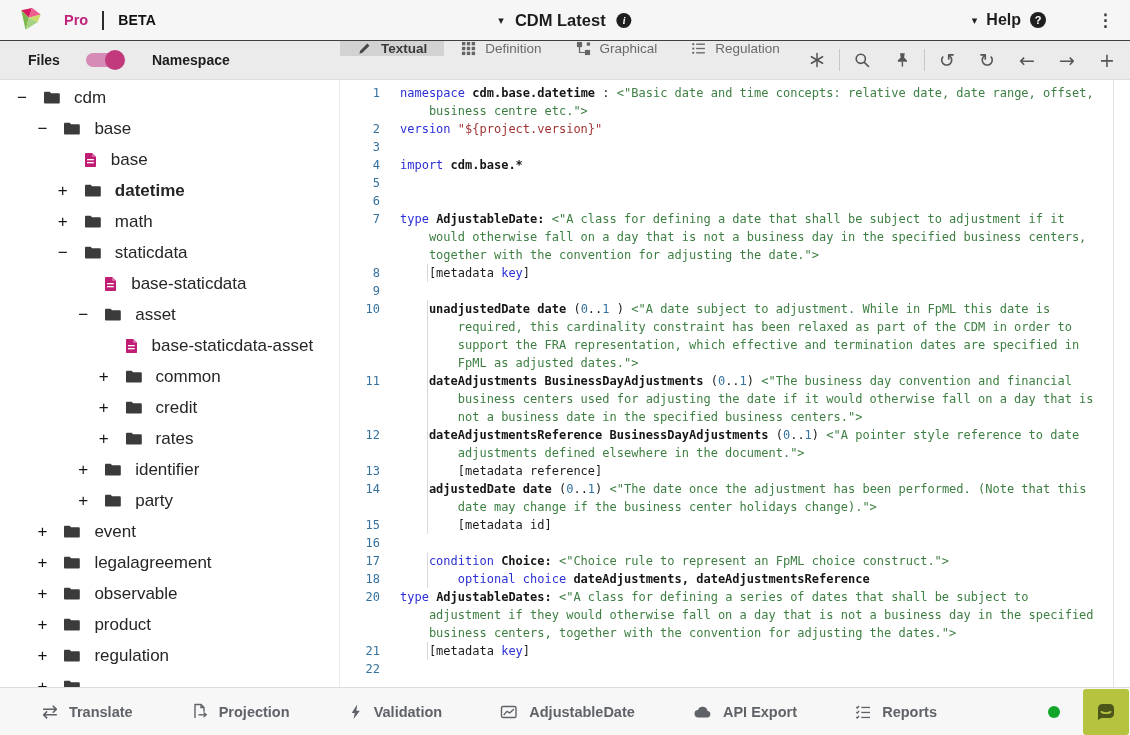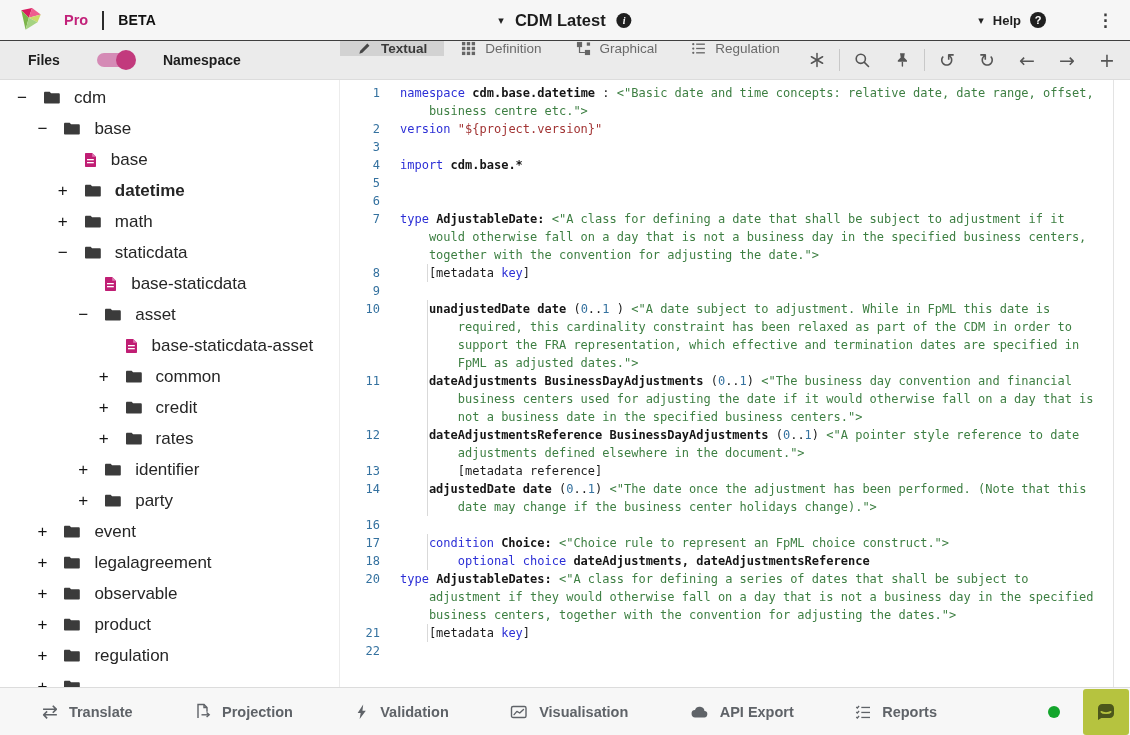--- a/index.html
+++ b/index.html
@@ -12,26 +12,26 @@
   .pro{color:#c2227a;font-size:14.5px;font-weight:600;margin-left:8px;}
   .tb-div{width:2px;height:19px;background:#2b2b2b;margin:0 2px;}
   .beta{color:#111;font-size:14px;font-weight:800;letter-spacing:.2px;}
   .tb-center{position:absolute;left:50%;top:0;height:41px;transform:translateX(-50%);
              display:flex;align-items:center;gap:11px;cursor:pointer;}
   .caret{font-size:11px;color:#222;line-height:1;}
   .proj-title{font-size:16.5px;font-weight:700;color:#1c1c1c;}
   .circ-ico{display:inline-flex;align-items:center;justify-content:center;width:15px;height:15px;
             border-radius:50%;background:#1f1f1f;color:#fff;font-size:10px;font-weight:700;}
   .tb-right{margin-left:auto;display:flex;align-items:center;gap:9px;}
-  .help-lbl{font-size:13px;font-weight:600;color:#1f1f1f;}
+  .help-lbl{font-size:16px;font-weight:600;color:#1f1f1f;}
   .kebab{font-size:17px;font-weight:700;color:#3c3c3c;margin-left:42px;cursor:pointer;line-height:1;}
   
   .toolbar{height:39px;background:#ebebeb;display:flex;align-items:stretch;border-bottom:1px solid #dcdcdc;box-sizing:border-box;}
   .side-head{width:340px;min-width:340px;display:flex;align-items:center;padding-left:28px;box-sizing:border-box;gap:0;}
-  .files-lbl{font-size:14px;font-weight:600;color:#1e1e1e;margin-right:37px;}
+  .files-lbl{font-size:14px;font-weight:600;color:#1e1e1e;margin-right:26px;}
   .switch{position:relative;width:36px;height:14px;border-radius:7px;background:#d58bb6;cursor:pointer;margin-right:30px;}
   .switch .knob{position:absolute;right:-3px;top:-3px;width:20px;height:20px;border-radius:50%;background:#c23a7d;}
   .ns-lbl{font-size:14px;font-weight:700;color:#1e1e1e;}
   .tabs{display:flex;align-items:flex-start;}
   .tab{display:flex;align-items:center;gap:9px;padding:0 17px;font-size:13.5px;color:#6b6b6b;cursor:pointer;}
   .tab.active{background:#d2d2d2;color:#3a3a3a;font-weight:600;}
   .tab svg{display:block;}
   .tool-icons{display:flex;align-items:center;margin-left:auto;padding-right:14px;gap:0;}
   .tool-btn{display:flex;align-items:center;justify-content:center;width:40px;height:30px;cursor:pointer;}
   .tool-glyph{font-size:19px;color:#555;line-height:1;font-family:"DejaVu Sans",sans-serif;}
@@ -460,20 +460,24 @@
           <div class="code-line guide">
             <span class="ln">13</span>
             <div class="code"><span class="t-plain">        [metadata reference]</span></div>
           </div>
           <div class="code-line guide">
             <span class="ln">14</span>
             <div class="code"><span class="t-bold">    adjustedDate date</span><span class="t-plain"> (</span><span class="t-num">0</span><span class="t-plain">..</span><span class="t-num">1</span><span class="t-plain">) </span><span class="t-str">&lt;"The date once the adjustment has been performed. (Note that this
         date may change if the business center holidays change)."&gt;</span></div>
           </div>
           <div class="code-line guide">
+            <span class="ln">15</span>
+            <div class="code"><span class="t-plain">        [metadata id]</span></div>
+          </div>
+          <div class="code-line guide">
             <span class="ln">16</span>
             <div class="code"></div>
           </div>
           <div class="code-line guide">
             <span class="ln">17</span>
             <div class="code"><span class="t-kw">    condition</span><span class="t-bold"> Choice:</span><span class="t-str"> &lt;"Choice rule to represent an FpML choice construct."&gt;</span></div>
           </div>
           <div class="code-line guide">
             <span class="ln">18</span>
             <div class="code"><span class="t-kw">        optional choice</span><span class="t-bold"> dateAdjustments, dateAdjustmentsReference</span></div>
@@ -526,21 +530,21 @@
           </span>
           <span class="lbl">Validation</span>
         </div>
         <div class="f-item">
           <span style="display: flex;">
             <svg width="18" height="16" viewBox="0 0 17 16">
               <rect x="1" y="2.5" width="14.5" height="11" rx="1.6" stroke="#5f6368" stroke-width="1.4" fill="none"></rect>
               <polyline points="3.6,10.6 6.4,7.4 9.2,9 13,5.4" stroke="#5f6368" stroke-width="1.4" fill="none" stroke-linecap="round" stroke-linejoin="round"></polyline>
             </svg>
           </span>
-          <span class="lbl">Visualisation</span>
+          <span class="lbl">AdjustableDate</span>
         </div>
         <div class="f-item">
           <span style="display: flex;">
             <svg width="19" height="15" viewBox="0 0 18 15">
               <path d="M5 13.4a3.7 3.7 0 0 1-.5-7.4A4.9 4.9 0 0 1 14 7.1a3.1 3.1 0 0 1-.7 6.3H5z" fill="#5f6368"></path>
             </svg>
           </span>
           <span class="lbl">API Export</span>
         </div>
         <div class="f-item">

